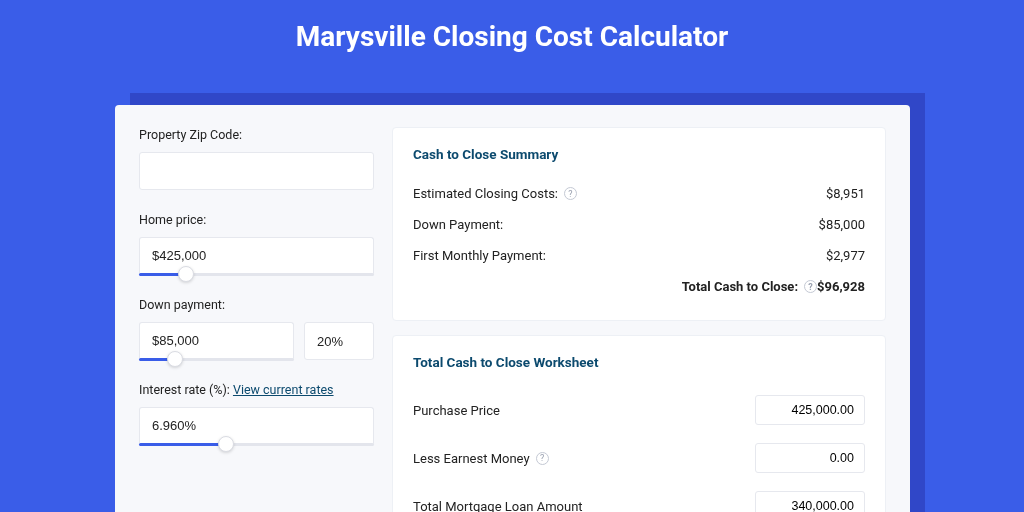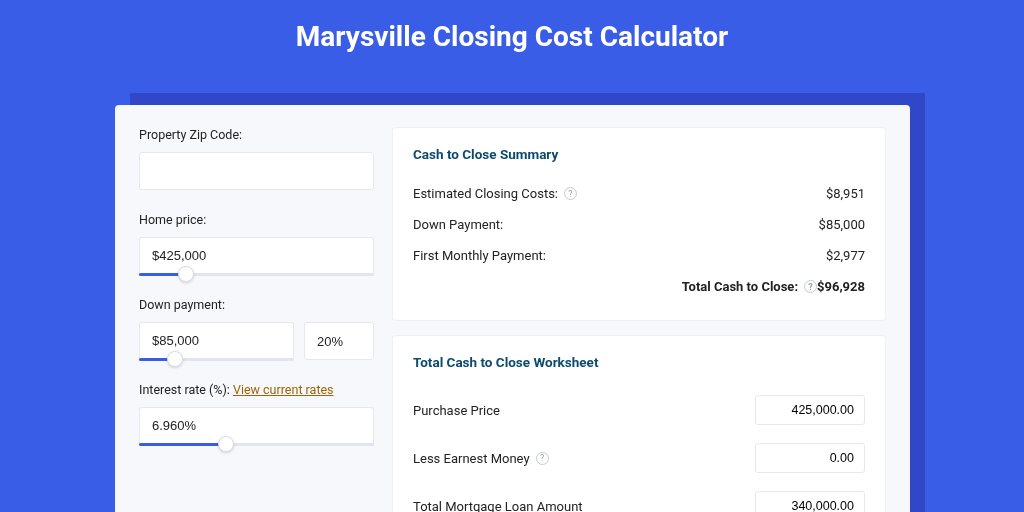--- a/index.html
+++ b/index.html
@@ -66,21 +66,21 @@
     margin-left: -8px;
     background: #fff;
     border: 1px solid #dadce3;
     border-radius: 50%;
     box-shadow: 0 1px 3px rgba(0,0,0,0.15);
   }
   .row-two { display: flex; gap: 10px; }
   .row-two .slider-wrap { flex: 1; }
   .row-two .txt-small { width: 70px; }
 
-  .link { color: #a16207; }
+  .link { color: #0c4a6e; }
 
   .panel {
     background: #fff;
     border: 1px solid #edf0f5;
     border-radius: 4px;
     padding: 18px 20px;
     margin-bottom: 14px;
   }
   .panel h3 { font-size: 13.5px; font-weight: 700; color: #0c4a6e; margin-bottom: 16px; }
   .sum-row { display: flex; justify-content: space-between; align-items: center; font-size: 13px; color: #222; padding: 8px 0; }

